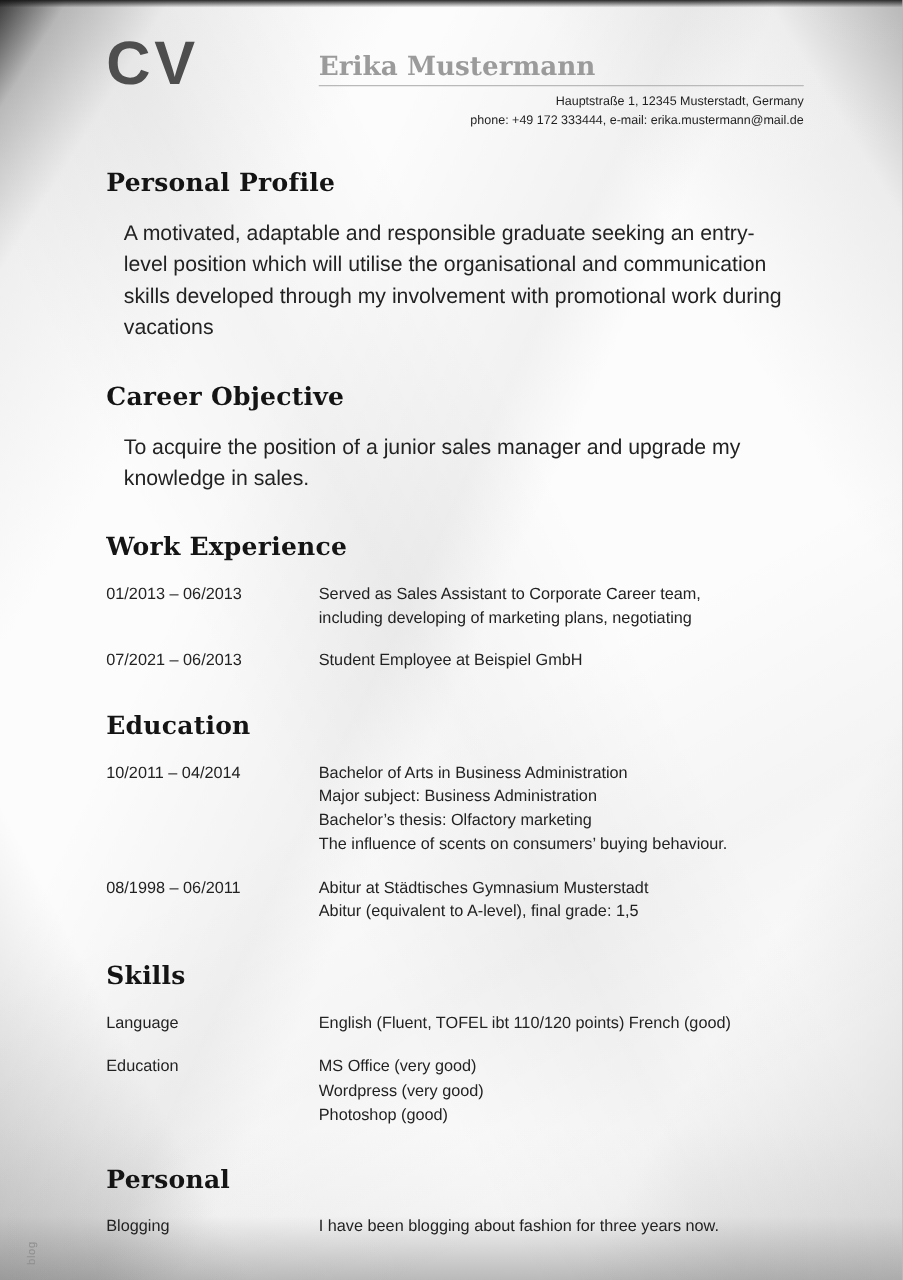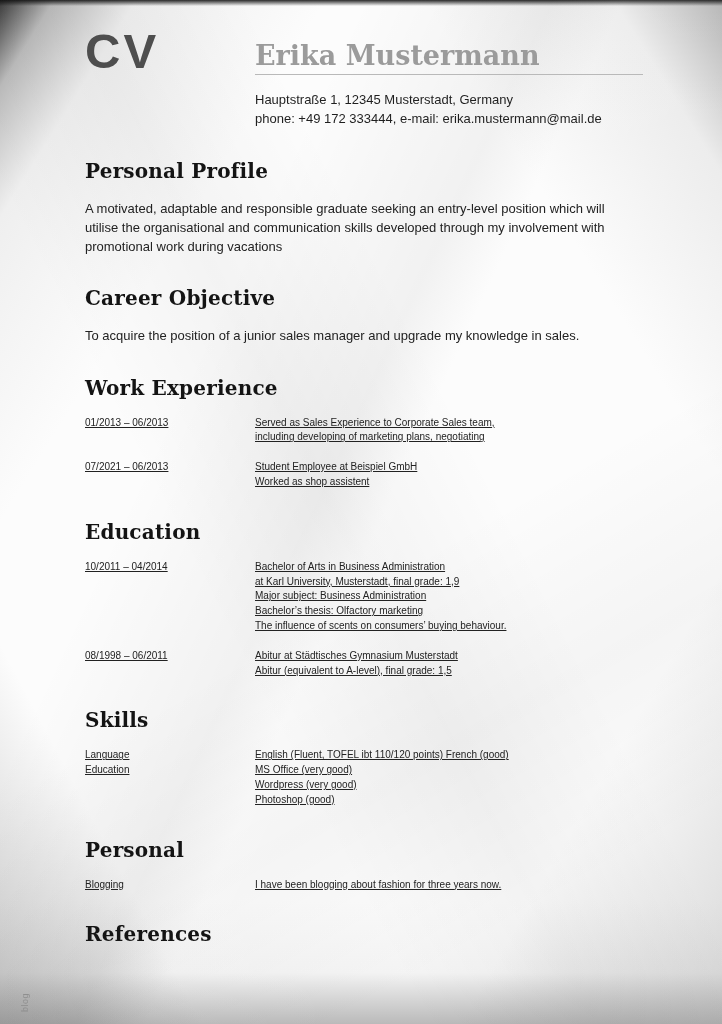--- a/index.html
+++ b/index.html
@@ -34,35 +34,35 @@
     flex:0 0 170px;
     font-family:Liberation Sans, sans-serif;
     font-weight:700;
     font-size:49px;line-height:1.05;
     letter-spacing:3px;
     color:#4e4e4e;
   }
   .header-right{flex:1;padding-top:14px;}
   .name{
     font-family:"DejaVu Serif", serif;font-weight:700;
-    font-size:27px;color:#9b9b9b;
-    padding-bottom:3px;margin-bottom:16px;
+    font-size:21px;color:#9b9b9b;
+    padding-bottom:3px;margin-bottom:6px;
     border-bottom:1px solid #b9b9b9;
   }
-  .hline{font-size:13px;line-height:1.45;color:#1f1f1f;}
+  .hline{font-size:10px;line-height:1.45;color:#1f1f1f;text-align:right;}
 
   .section-title{
     font-family:"DejaVu Serif", serif;font-weight:700;
     font-size:20px;color:#141414;
     margin:30px 0 16px 0;letter-spacing:0.2px;
   }
-  .para{font-size:13px;line-height:1.48;color:#222;margin:0;max-width:556px;}
+  .para{font-size:17px;line-height:1.48;color:#222;margin:14px;max-width:556px;}
 
-  .row{display:flex;font-size:10px;line-height:1.48;color:#222;margin-bottom:15px;text-decoration:underline;}
-  .row.tight{margin-bottom:0;}
+  .row{display:flex;font-size:13px;line-height:1.48;color:#222;margin-bottom:15px;}
+  .row.tight{margin-bottom:16px;}
   .row .left{flex:0 0 170px;}
   .row .right{flex:1;}
 
   .watermark{
     position:absolute;left:30px;bottom:12px;z-index:2;
     transform:rotate(-90deg);transform-origin:left bottom;
     font-size:9px;color:#8f8f8f;letter-spacing:0.5px;
   }
 </style>
 </head>
@@ -89,42 +89,40 @@
       <h2 class="section-title">Career Objective</h2>
       <p class="para">To acquire the position of a junior sales manager and upgrade my knowledge in sales.</p>
     </div>
 
     <div>
       <h2 class="section-title">Work Experience</h2>
 
       <div class="row">
         <div class="left">01/2013 – 06/2013</div>
         <div class="right">
-          <div>Served as Sales Experience to Corporate Sales team,</div>
+          <div>Served as Sales Assistant to Corporate Career team,</div>
           <div>including developing of marketing plans, negotiating</div>
         </div>
       </div>
 
       <div class="row">
         <div class="left">07/2021 – 06/2013</div>
         <div class="right">
           <div>Student Employee at Beispiel GmbH</div>
-          <div>Worked as shop assistent</div>
         </div>
       </div>
     </div>
 
     <div>
       <h2 class="section-title">Education</h2>
 
       <div class="row">
         <div class="left">10/2011 – 04/2014</div>
         <div class="right">
           <div>Bachelor of Arts in Business Administration</div>
-          <div>at Karl University, Musterstadt, final grade: 1,9</div>
           <div>Major subject: Business Administration</div>
           <div>Bachelor’s thesis: Olfactory marketing</div>
           <div>The influence of scents on consumers’ buying behaviour.</div>
         </div>
       </div>
 
       <div class="row">
         <div class="left">08/1998 – 06/2011</div>
         <div class="right">
           <div>Abitur at Städtisches Gymnasium Musterstadt</div>

